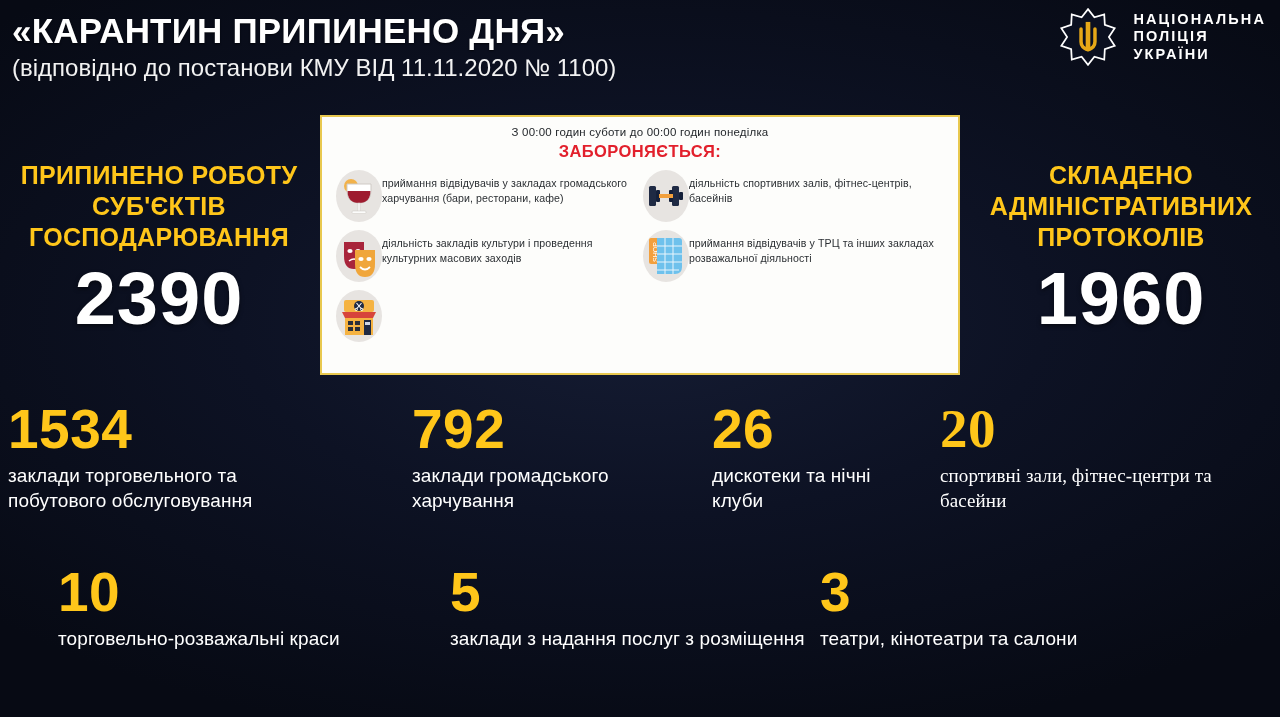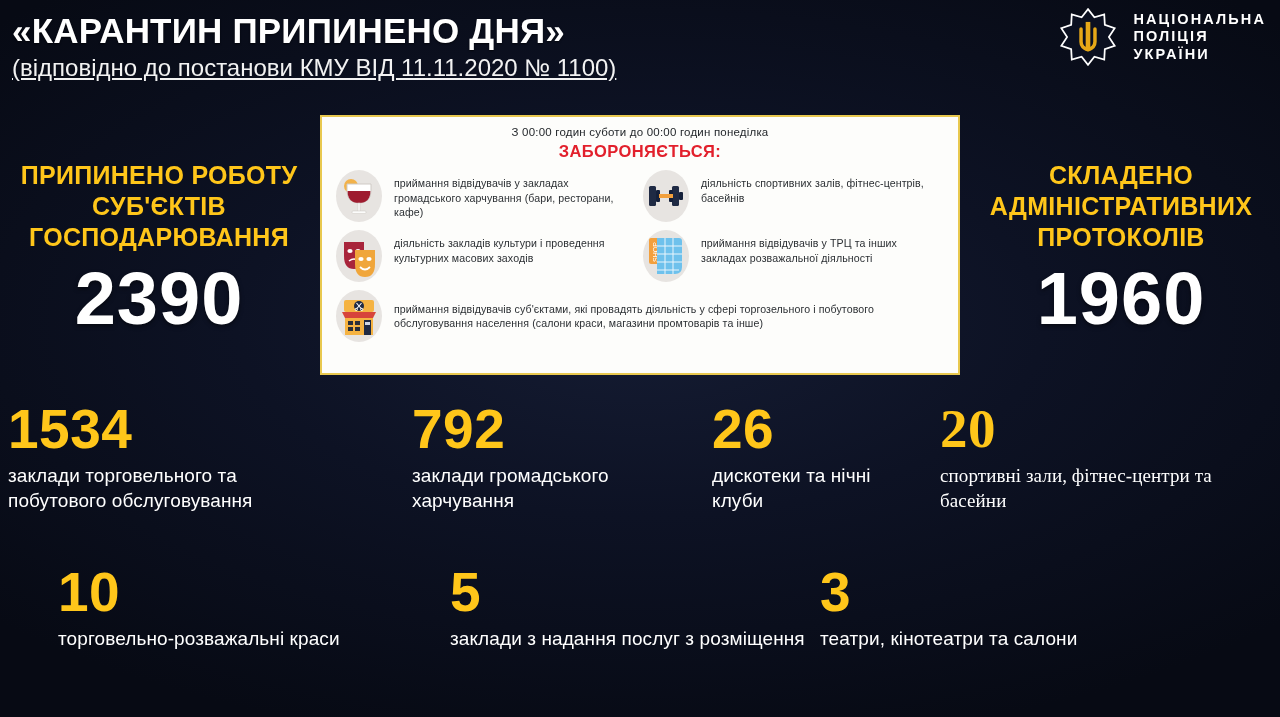--- a/index.html
+++ b/index.html
@@ -45,21 +45,20 @@
     white-space: nowrap;
     text-shadow: 0 1px 2px rgba(0,0,0,.6);
   }
   .sub-title {
     color: #f2f2f2;
     font-size: 24px;
     font-weight: normal;
     line-height: 30px;
     white-space: nowrap;
     margin-top: 1px;
-    text-decoration: underline;
   }
 
   
   .logo {
     position: absolute;
     right: 14px;
     top: 8px;
     display: flex;
     align-items: center;
     gap: 16px;
@@ -136,21 +135,21 @@
   .card-grid {
     margin-top: 9px;
     display: grid;
     grid-template-columns: 1fr 1fr;
     column-gap: 6px;
     row-gap: 8px;
   }
   .card-item {
     display: flex;
     align-items: flex-start;
-    gap: 12px;
+    gap: 0;
   }
   .card-item.full {
     grid-column: 1 / span 2;
     align-items: center;
   }
   .ic {
     width: 46px;
     height: 52px;
     border-radius: 50%;
     background: #e7e4e1;
@@ -315,21 +314,20 @@
             <g fill="#2A2F3A">
               <rect x="12" y="31" width="5" height="4"></rect>
               <rect x="19" y="31" width="5" height="4"></rect>
               <rect x="12" y="37" width="5" height="4"></rect>
               <rect x="19" y="37" width="5" height="4"></rect>
             </g>
             <rect x="28" y="30" width="7" height="15" fill="#1F2A44"></rect>
             <rect x="29" y="32" width="5" height="3" fill="#cfd6e4"></rect>
           </svg>
         </div>
-        <div class="card-text">приймання відвідувачів суб'єктами, які провадять діяльність у сфері торгозельного і побутового обслуговування населення (салони краси, магазини промтоварів та інше)</div>
       </div>
 
     </div>
   </div>
 
   <div class="stat row1-a">
     <div class="stat-number">1534</div>
     <div class="stat-label">заклади торговельного та побутового обслуговування</div>
   </div>
   <div class="stat row1-b">

